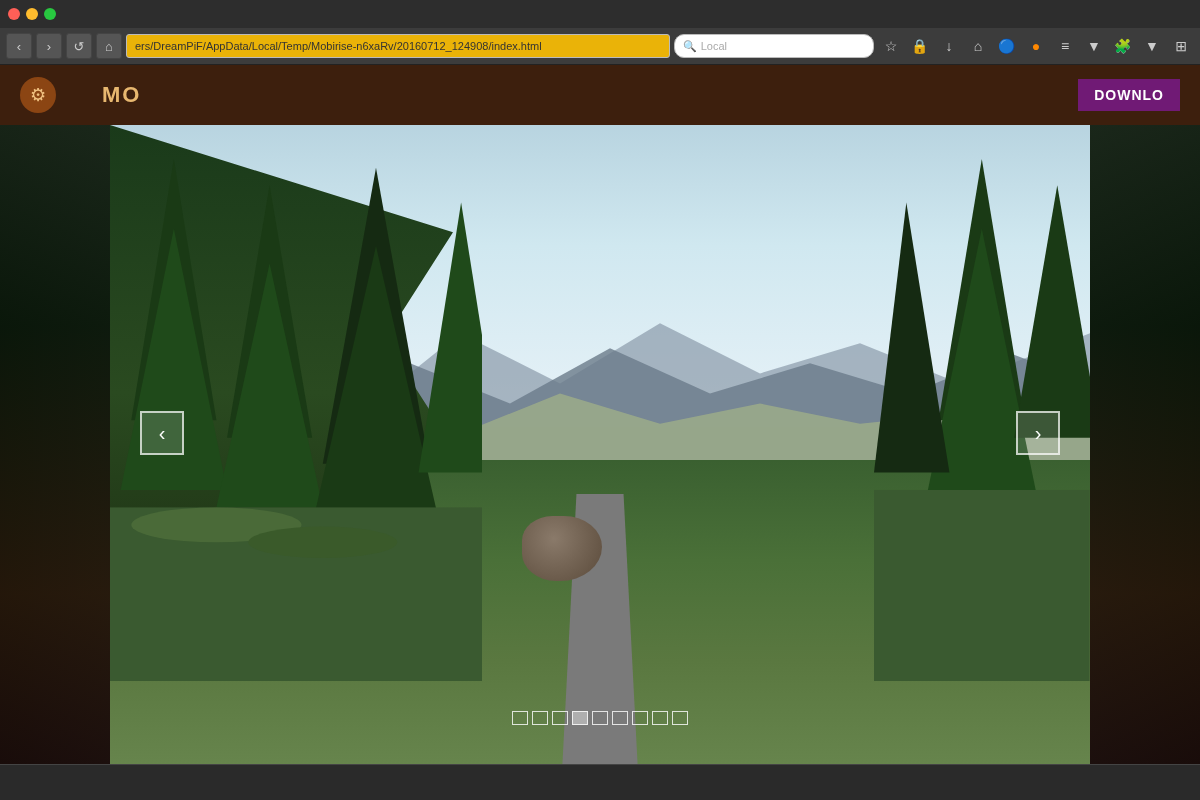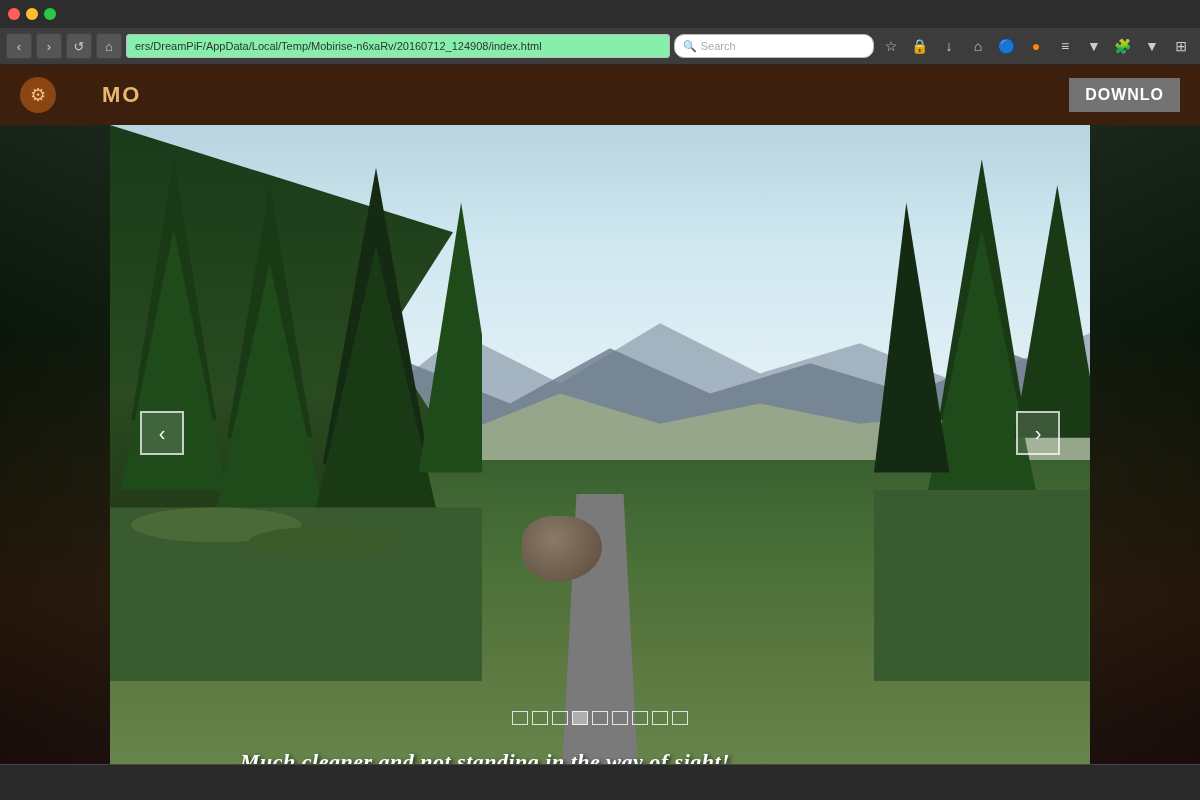--- a/index.html
+++ b/index.html
@@ -40,21 +40,21 @@
       border: 1px solid #444;
       border-radius: 3px;
       color: #ccc;
       font-size: 13px;
       display: flex; align-items: center; justify-content: center;
       cursor: pointer;
     }
     .address-bar {
       flex: 1;
       height: 24px;
-      background: #86efac;
+      background: #eab308;
       border: 1px solid #bbb;
       border-radius: 3px;
       padding: 0 8px;
       font-size: 11px;
       color: #333;
       display: flex;
       align-items: center;
     }
     .search-bar {
       width: 200px;
@@ -119,24 +119,24 @@
     .app-title {
       color: #e8b870;
       font-size: 22px;
       font-weight: bold;
       letter-spacing: 2px;
       margin-left: 36px;
     }
     .download-btn {
       position: absolute;
       right: 20px;
-      background: #737373;
+      background: #701a75;
       color: #fff;
       padding: 8px 16px;
-      font-size: 16px;
+      font-size: 14px;
       font-weight: bold;
       letter-spacing: 1px;
       cursor: pointer;
       border: none;
     }
 
     
     .slider-container {
       position: absolute;
       top: 60px;
@@ -343,21 +343,21 @@
   <div class="browser-toolbar">
     <div class="nav-btn">‹</div>
     <div class="nav-btn">›</div>
     <div class="nav-btn">↺</div>
     <div class="nav-btn">⌂</div>
     <div class="address-bar">
       <span style="font-size:11px;color:#333;">ers/DreamPiF/AppData/Local/Temp/Mobirise-n6xaRv/20160712_124908/index.html</span>
     </div>
     <div class="search-bar">
       <span style="font-size:11px;color:#888;">🔍</span>
-      <span style="font-size:11px;color:#aaa;">Search</span>
+      <span style="font-size:11px;color:#aaa;">Local</span>
     </div>
     <div class="toolbar-icons">
       <div class="toolbar-icon-btn">☆</div>
       <div class="toolbar-icon-btn">🔒</div>
       <div class="toolbar-icon-btn">↓</div>
       <div class="toolbar-icon-btn">⌂</div>
       <div class="toolbar-icon-btn">🔵</div>
       <div class="toolbar-icon-btn" style="color:#f80;">●</div>
       <div class="toolbar-icon-btn">≡</div>
       <div class="toolbar-icon-btn">▼</div>
@@ -441,21 +441,20 @@
         <div class="dot"></div>
         <div class="dot"></div>
         <div class="dot active"></div>
         <div class="dot"></div>
         <div class="dot"></div>
         <div class="dot"></div>
         <div class="dot"></div>
         <div class="dot"></div>
       </div>
 
-      <div class="caption">Much cleaner and not standing in the way of sight!</div>
     </div>
   </div>
 
   <div class="prev-arrow">
     <span>‹</span>
   </div>
 
   <div class="next-arrow">
     <span>›</span>
   </div>

